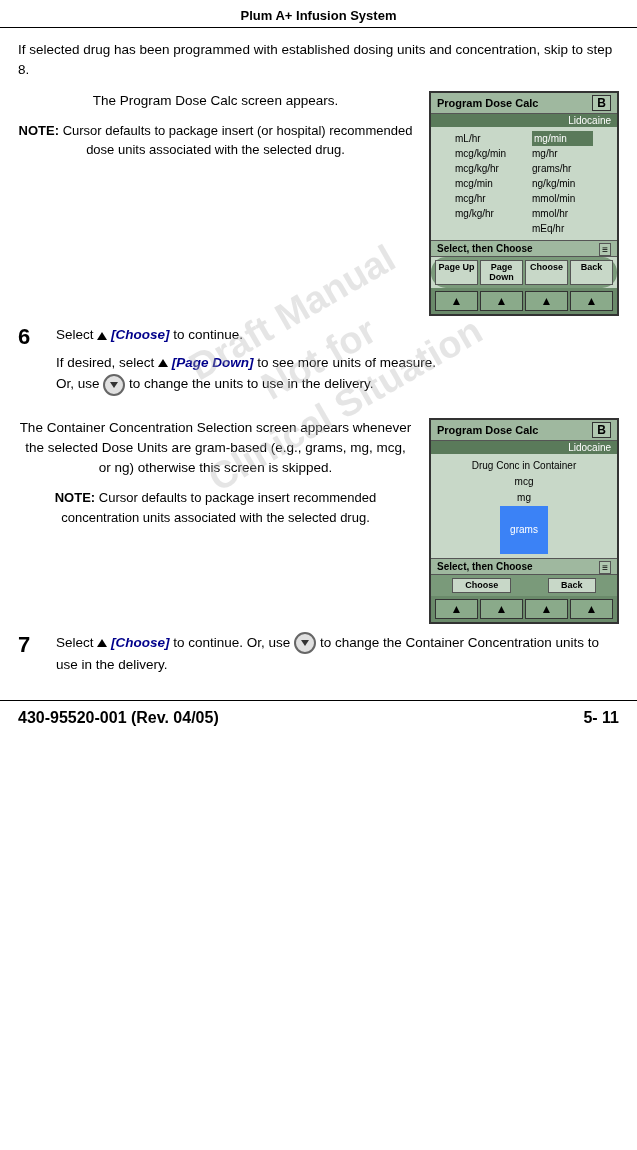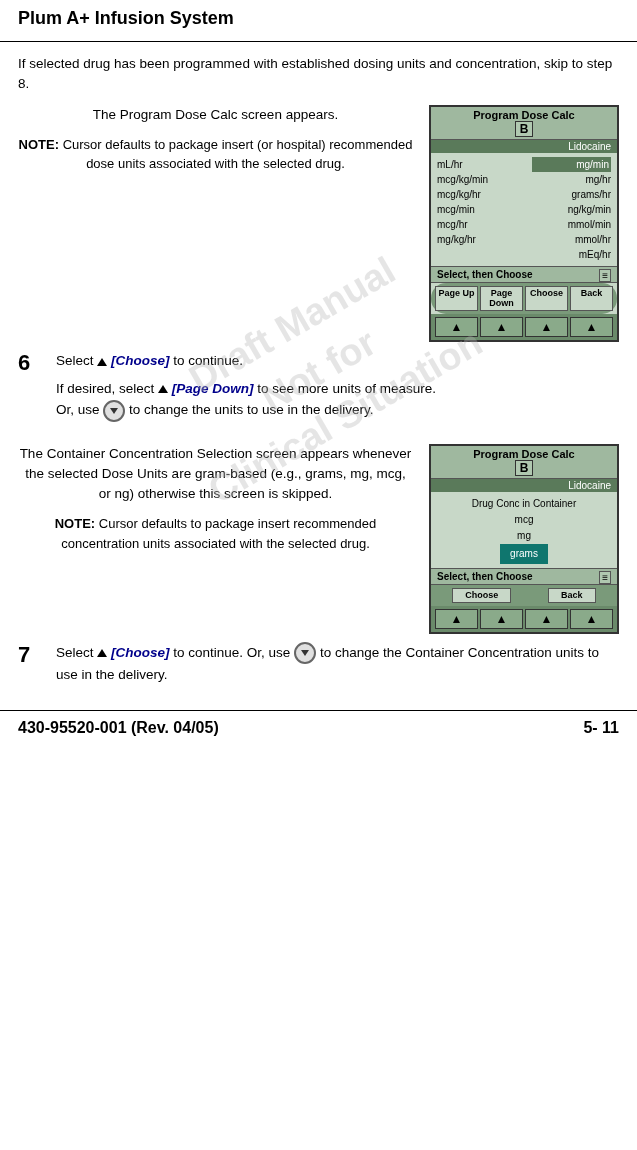--- a/index.html
+++ b/index.html
@@ -6,24 +6,24 @@
     body {
       font-family: Arial, Helvetica, sans-serif;
       font-size: 13px;
       background: #fff;
       width: 637px;
       min-height: 1150px;
       padding: 0;
       color: #000;
     }
     .page-header {
-      text-align: left;
-      font-weight: bold;
-      font-size: 18px;
-      padding: 8px 18px 12px 18px;
+      text-align: center;
+      font-weight: bold;
+      font-size: 13px;
+      padding: 8px 18px 4px 18px;
       border-bottom: 1px solid #000;
     }
     .content {
       padding: 12px 18px 8px 18px;
     }
     .intro-text {
       font-size: 13.5px;
       line-height: 1.5;
       margin-bottom: 10px;
     }
@@ -102,21 +102,20 @@
       min-width: 190px;
       font-size: 11px;
     }
     .device-header {
       display: flex;
       justify-content: space-between;
       align-items: center;
       background: #9fb89f;
       border-bottom: 1px solid #555;
       padding: 2px 6px;
-      flex-direction: column;
     }
     .device-header-title {
       font-weight: bold;
       font-size: 11px;
     }
     .device-header-b {
       font-weight: bold;
       font-size: 12px;
       border: 1px solid #333;
       padding: 0 4px;
@@ -124,30 +123,29 @@
     }
     .drug-name-bar {
       background: #5a7a5a;
       color: #fff;
       text-align: right;
       padding: 1px 6px;
       font-size: 10px;
     }
     .device-columns {
       display: flex;
-      padding: 4px 6px;
+      padding: 4px 24px;
       gap: 16px;
     }
     .device-col {
       flex: 1;
       font-size: 10px;
       line-height: 1.5;
     }
     .device-col.right-col {
-      text-align: right;
     }
     .highlighted-item {
       background: #5a7a5a;
       color: #fff;
       padding: 0 2px;
     }
     .device-select-bar {
       background: #9fb89f;
       border-top: 1px solid #555;
       border-bottom: 1px solid #555;
@@ -191,23 +189,23 @@
 
     
     .device2-content {
       padding: 4px 6px;
       text-align: center;
       font-size: 10px;
       line-height: 1.6;
       border-radius: 31px;
     }
     .device2-highlighted {
-      background: #0f766e;
+      background: #3b82f6;
       color: #fff;
-      padding: 2px 10px;
+      padding: 16px 10px;
       display: inline-block;
     }
     .device-btn2-row {
       display: flex;
       background: #7a9a7a;
       padding: 3px 4px;
       gap: 2px;
       justify-content: space-around;
     }
     .device-btn2 {

